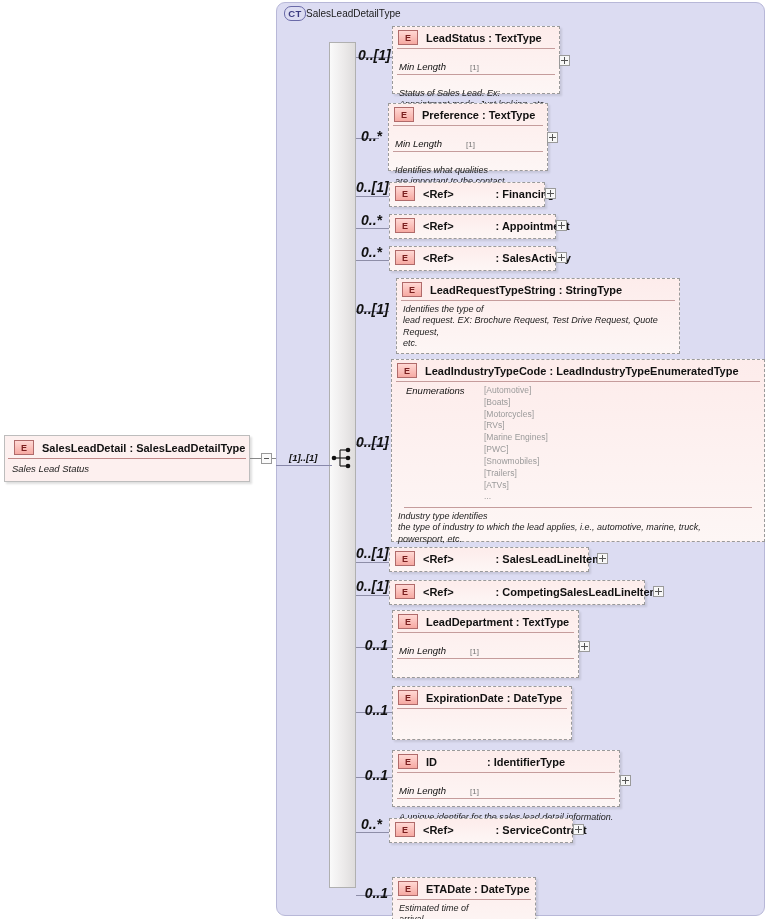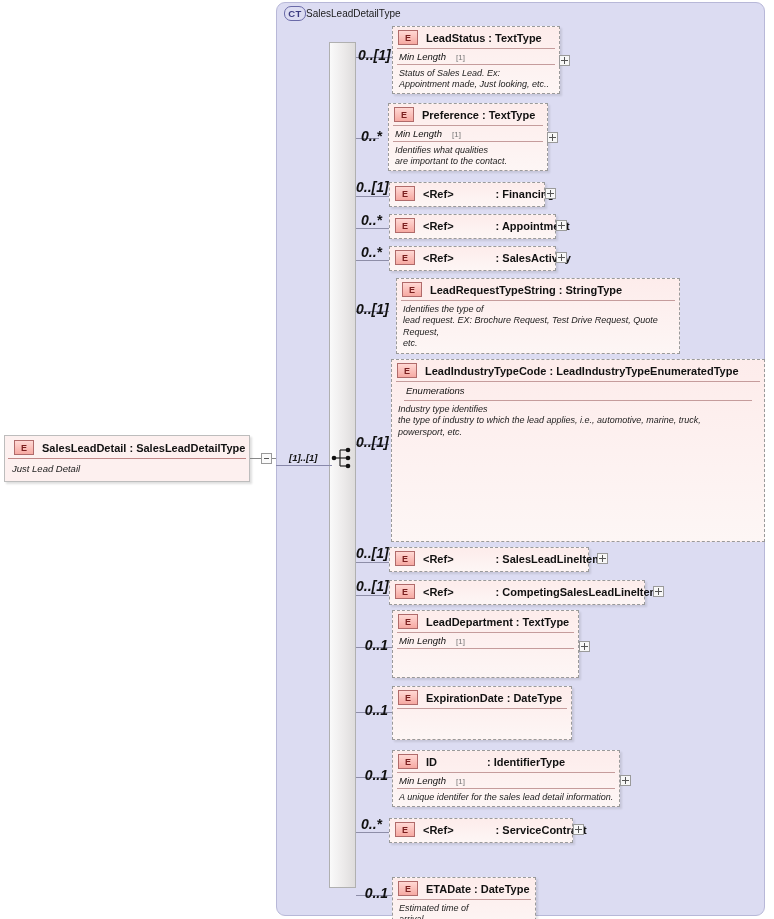--- a/index.html
+++ b/index.html
@@ -212,22 +212,22 @@
   .ref-type {
     font-size: 11px;
     font-weight: bold;
     color: #111;
     margin-left: 42px;
     white-space: nowrap;
   }
   .facet-row {
     display: flex;
     align-items: baseline;
-    gap: 10px;
-    margin: 0 4px;
+    gap: 24px;
+    margin: 10px 4px;
     padding: 2px 0 2px 2px;
     border-bottom: 1px solid #c59c9c;
   }
   .facet-name {
     font-size: 9.5px;
     font-style: italic;
     color: #111;
   }
   .facet-val {
     font-size: 8px;
@@ -310,21 +310,21 @@
     <span class="ct-title">SalesLeadDetailType</span>
   </div>
 
   <div class="all-bar"></div>
 
   <div class="root-box">
     <div class="root-title-row">
       <span class="e-badge">E</span>
       <span class="e-name">SalesLeadDetail : SalesLeadDetailType</span>
     </div>
-    <div class="root-doc">Just Lead Detail</div>
+    <div class="root-doc">Sales Lead Status</div>
   </div>
 
   <div class="root-connector"></div>
   <div class="collapse-box"></div>
   <div class="mult-root">[1]..[1]</div>
   <div class="root-line-2"></div>
 
   <div class="compositor">
     <svg width="28" height="28" viewBox="0 0 28 28" aria-hidden="true">
       <line x1="3" y1="14" x2="10" y2="14" stroke="#222" stroke-width="1.2"></line>
@@ -418,20 +418,32 @@
 
   <div class="hline" style="left:356px; top:444px; width:33px;"></div>
   <div class="mult" style="left:356px; top:434px; width:30px;">0..[1]</div>
   <div class="node" style="left:391px; top:359px; width:374px; height:183px;">
     <div class="title-row with-rule">
       <span class="e-badge">E</span>
       <span class="e-name">LeadIndustryTypeCode : LeadIndustryTypeEnumeratedType</span>
     </div>
     <div class="enum-block">
       <span class="enum-label">Enumerations</span>
+      <span class="enum-values">
+          <div>[Automotive]</div>
+          <div>[Boats]</div>
+          <div>[Motorcycles]</div>
+          <div>[RVs]</div>
+          <div>[Marine Engines]</div>
+          <div>[PWC]</div>
+          <div>[Snowmobiles]</div>
+          <div>[Trailers]</div>
+          <div>[ATVs]</div>
+          <div>...</div>
+        </span>
     </div>
     <div class="doc">Industry type identifies
 the type of industry to which the lead applies, i.e., automotive, marine, truck,
 powersport, etc.</div>
   </div>
 
   <div class="hline" style="left:356px; top:562px; width:33px;"></div>
   <div class="mult" style="left:356px; top:545px; width:30px;">0..[1]</div>
   <div class="node solidshadow" style="left:389px; top:547px; width:200px; height:25px;">
     <div class="ref-row">

